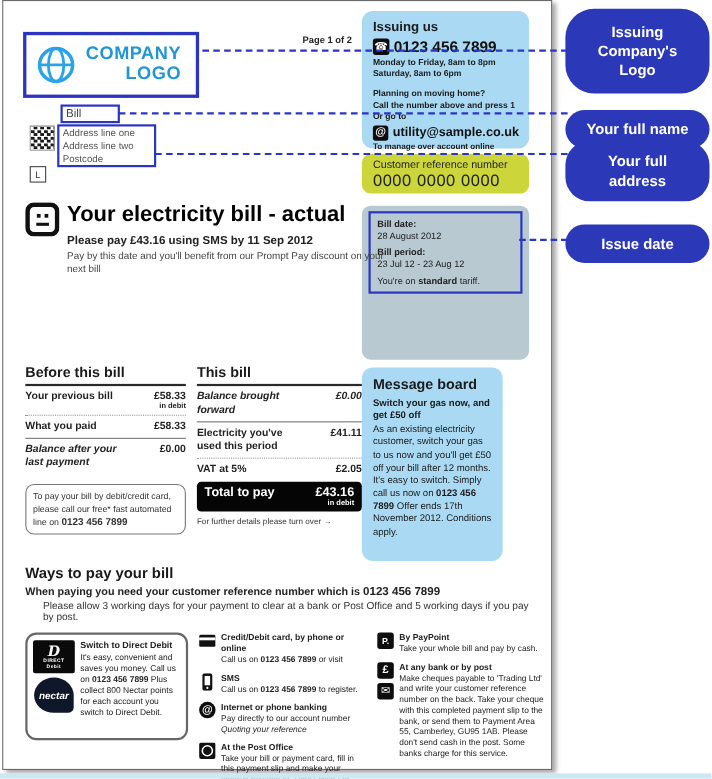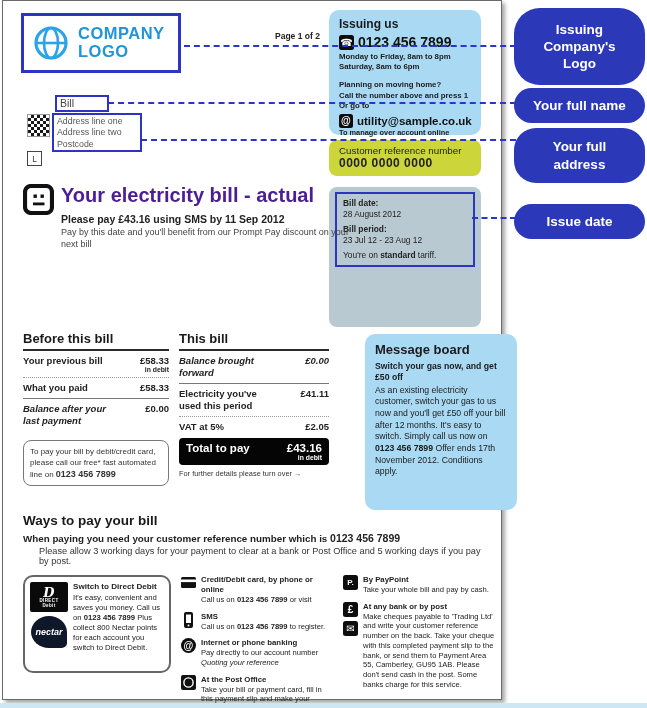--- a/index.html
+++ b/index.html
@@ -9,22 +9,22 @@
   }
   
   .page{
     position:absolute;left:2px;top:0;width:500px;height:700px;background:#fff;
     border:1.5px solid #6a6a6a;box-sizing:border-box;
     box-shadow:3px 3px 4px rgba(0,0,0,0.35);
   }
   .bottom-strip{position:absolute;left:0;top:703px;width:647px;height:5px;background:#cde8f4;}
 
   
-  .logo-box{position:absolute;left:18px;top:12px;width:160px;height:60px;border:3px solid #2b35c2;
-    box-sizing:border-box;display:flex;align-items:center;gap:8px;padding-left:8px;background:#fff;}
+  .logo-box{position:absolute;left:18px;top:28px;width:160px;height:60px;border:3px solid #2b35c2;
+    box-sizing:border-box;display:flex;align-items:center;gap:8px;padding-left:8px;background:#fff;text-align:right;}
   .logo-text{font-weight:bold;font-size:16.5px;line-height:1.08;color:#2196d6;letter-spacing:.5px;}
   .page-num{position:absolute;left:272px;top:30px;font-size:8.5px;font-weight:bold;color:#222;}
   .name-box{position:absolute;left:52px;top:94px;width:54px;height:17px;border:2.5px solid #2b35c2;
     box-sizing:border-box;font-size:10.5px;color:#444;padding:0 3px;background:#fff;line-height:13px;}
   .address-box{position:absolute;left:49px;top:112px;width:90px;height:39px;border:2.5px solid #2b35c2;
     box-sizing:border-box;font-size:8.8px;color:#555;padding:1px 3px;background:#fff;line-height:1.3;}
   .qr{position:absolute;left:24px;top:113px;width:21px;height:21px;
     background:repeating-conic-gradient(#1a1a1a 0% 25%, #fff 0% 50%) 0 0/6px 6px;border:1px solid #999;}
   .l-box{position:absolute;left:24px;top:150px;width:13px;height:13px;border:1.5px solid #444;
     font-size:8.5px;color:#333;display:flex;align-items:center;justify-content:center;}
@@ -39,31 +39,31 @@
   .phone-num{font-size:14px;font-weight:bold;color:#111;}
   .hours{font-size:7.8px;font-weight:bold;line-height:1.3;}
   .moving{margin-top:8px;font-size:7.8px;font-weight:bold;line-height:1.35;}
   .email-row{display:flex;align-items:center;gap:4px;margin-top:2px;}
   .email{font-size:11.5px;font-weight:bold;color:#111;}
   .email-note{font-size:7.4px;font-weight:bold;}
 
   .custref-box{position:absolute;left:326px;top:139px;width:152px;height:36px;background:#ccd63a;
     border-radius:8px;padding:5px 10px;box-sizing:border-box;color:#222;}
   .custref-label{font-size:9.8px;}
-  .custref-value{font-size:12px;font-weight:bold;letter-spacing:.5px;}
+  .custref-value{font-size:15px;font-weight:normal;letter-spacing:.5px;}
 
   .billdate-box{position:absolute;left:326px;top:186px;width:152px;height:140px;background:#b8c9d2;
     border-radius:8px;box-sizing:border-box;}
   .billdate-inner{margin:5px 6px;border:2.5px solid #2b35c2;padding:4px 6px;font-size:8.4px;
     color:#222;line-height:1.3;}
   .bi-label{font-weight:bold;}
   .bi-gap{height:4px;}
 
   
-  .headline-title{position:absolute;left:58px;top:183px;font-size:20px;font-weight:bold;color:#4c1d95;}
+  .headline-title{position:absolute;left:58px;top:183px;font-size:20px;font-weight:bold;color:#000000;}
   .pay-line{position:absolute;left:58px;top:212px;font-size:10.5px;font-weight:bold;color:#222;}
   .pay-note{position:absolute;left:58px;top:226px;width:300px;font-size:9px;color:#444;line-height:1.3;}
   .socket-icon{position:absolute;left:20px;top:183px;}
 
   
   .tbl{position:absolute;top:330px;}
   .tbl-before{left:20px;width:146px;}
   .tbl-this{left:176px;width:150px;}
   .tbl-title{font-size:13px;font-weight:bold;color:#1a1a1a;border-bottom:2.5px solid #2a2a2a;padding-bottom:3px;}
   .row{display:flex;justify-content:space-between;padding:4px 0;font-size:9.5px;color:#222;}
@@ -77,22 +77,22 @@
     font-size:8px;line-height:1.38;color:#333;}
   .cardnote b{font-size:9px;}
   .total-box{margin-top:2px;background:#050505;color:#fff;border-radius:4px;padding:4px 7px;
     display:flex;justify-content:space-between;align-items:flex-start;}
   .total-lbl{font-size:11.5px;font-weight:bold;}
   .total-val{font-size:11.5px;font-weight:bold;text-align:right;}
   .total-sub{display:block;font-size:6.8px;font-weight:bold;text-align:right;}
   .turnover{margin-top:4px;font-size:7.4px;color:#333;}
 
   
-  .msg-board{position:absolute;left:326px;top:333px;width:152px;height:176px;background:#a9d9f3;
-    border-radius:10px;padding:8px 10px;box-sizing:border-box;color:#1b1b1b;margin-left:36px;}
+  .msg-board{position:absolute;left:326px;top:333px;width:128px;height:176px;background:#a9d9f3;
+    border-radius:10px;padding:8px 10px;box-sizing:border-box;color:#1b1b1b;}
   .msg-title{font-size:13px;font-weight:bold;margin-bottom:4px;}
   .msg-offer{font-size:8.7px;font-weight:bold;line-height:1.3;margin-bottom:1px;}
   .msg-body{font-size:8.7px;line-height:1.34;}
 
   
   .ways{position:absolute;left:20px;top:512px;width:462px;}
   .ways-title{font-size:13.5px;font-weight:bold;color:#1a1a1a;}
   .ways-ref{font-size:9.8px;font-weight:bold;margin-top:4px;color:#222;}
   .ways-ref b{font-size:10.5px;}
   .ways-allow{font-size:9.2px;margin-top:2px;color:#333;margin-left:16px;}
@@ -337,21 +337,21 @@
             <span>Make cheques payable to 'Trading Ltd' and write your customer reference number on the back. Take your cheque with this completed payment slip to the bank, or send them to Payment Area 55, Camberley, GU95 1AB. Please don't send cash in the post. Some banks charge for this service.</span></span>
         </div>
       </div>
     </div>
   </div>
 </div>
 
 <div class="callout" style="top:8px;height:77px;border-radius:26px;">
   <span style="width:92px;">Issuing Company's Logo</span>
 </div>
-<div class="callout" style="top:88px;height:35px;border-radius:18px;">
+<div class="callout" style="top:100px;height:35px;border-radius:18px;">
   <span>Your full name</span>
 </div>
 <div class="callout" style="top:128px;height:55px;border-radius:22px;">
   <span style="width:72px;">Your full address</span>
 </div>
 <div class="callout" style="top:204px;height:35px;border-radius:18px;">
   <span>Issue date</span>
 </div>
 
 <div class="dash" style="left:184px;top:45px;width:332px;"></div>

